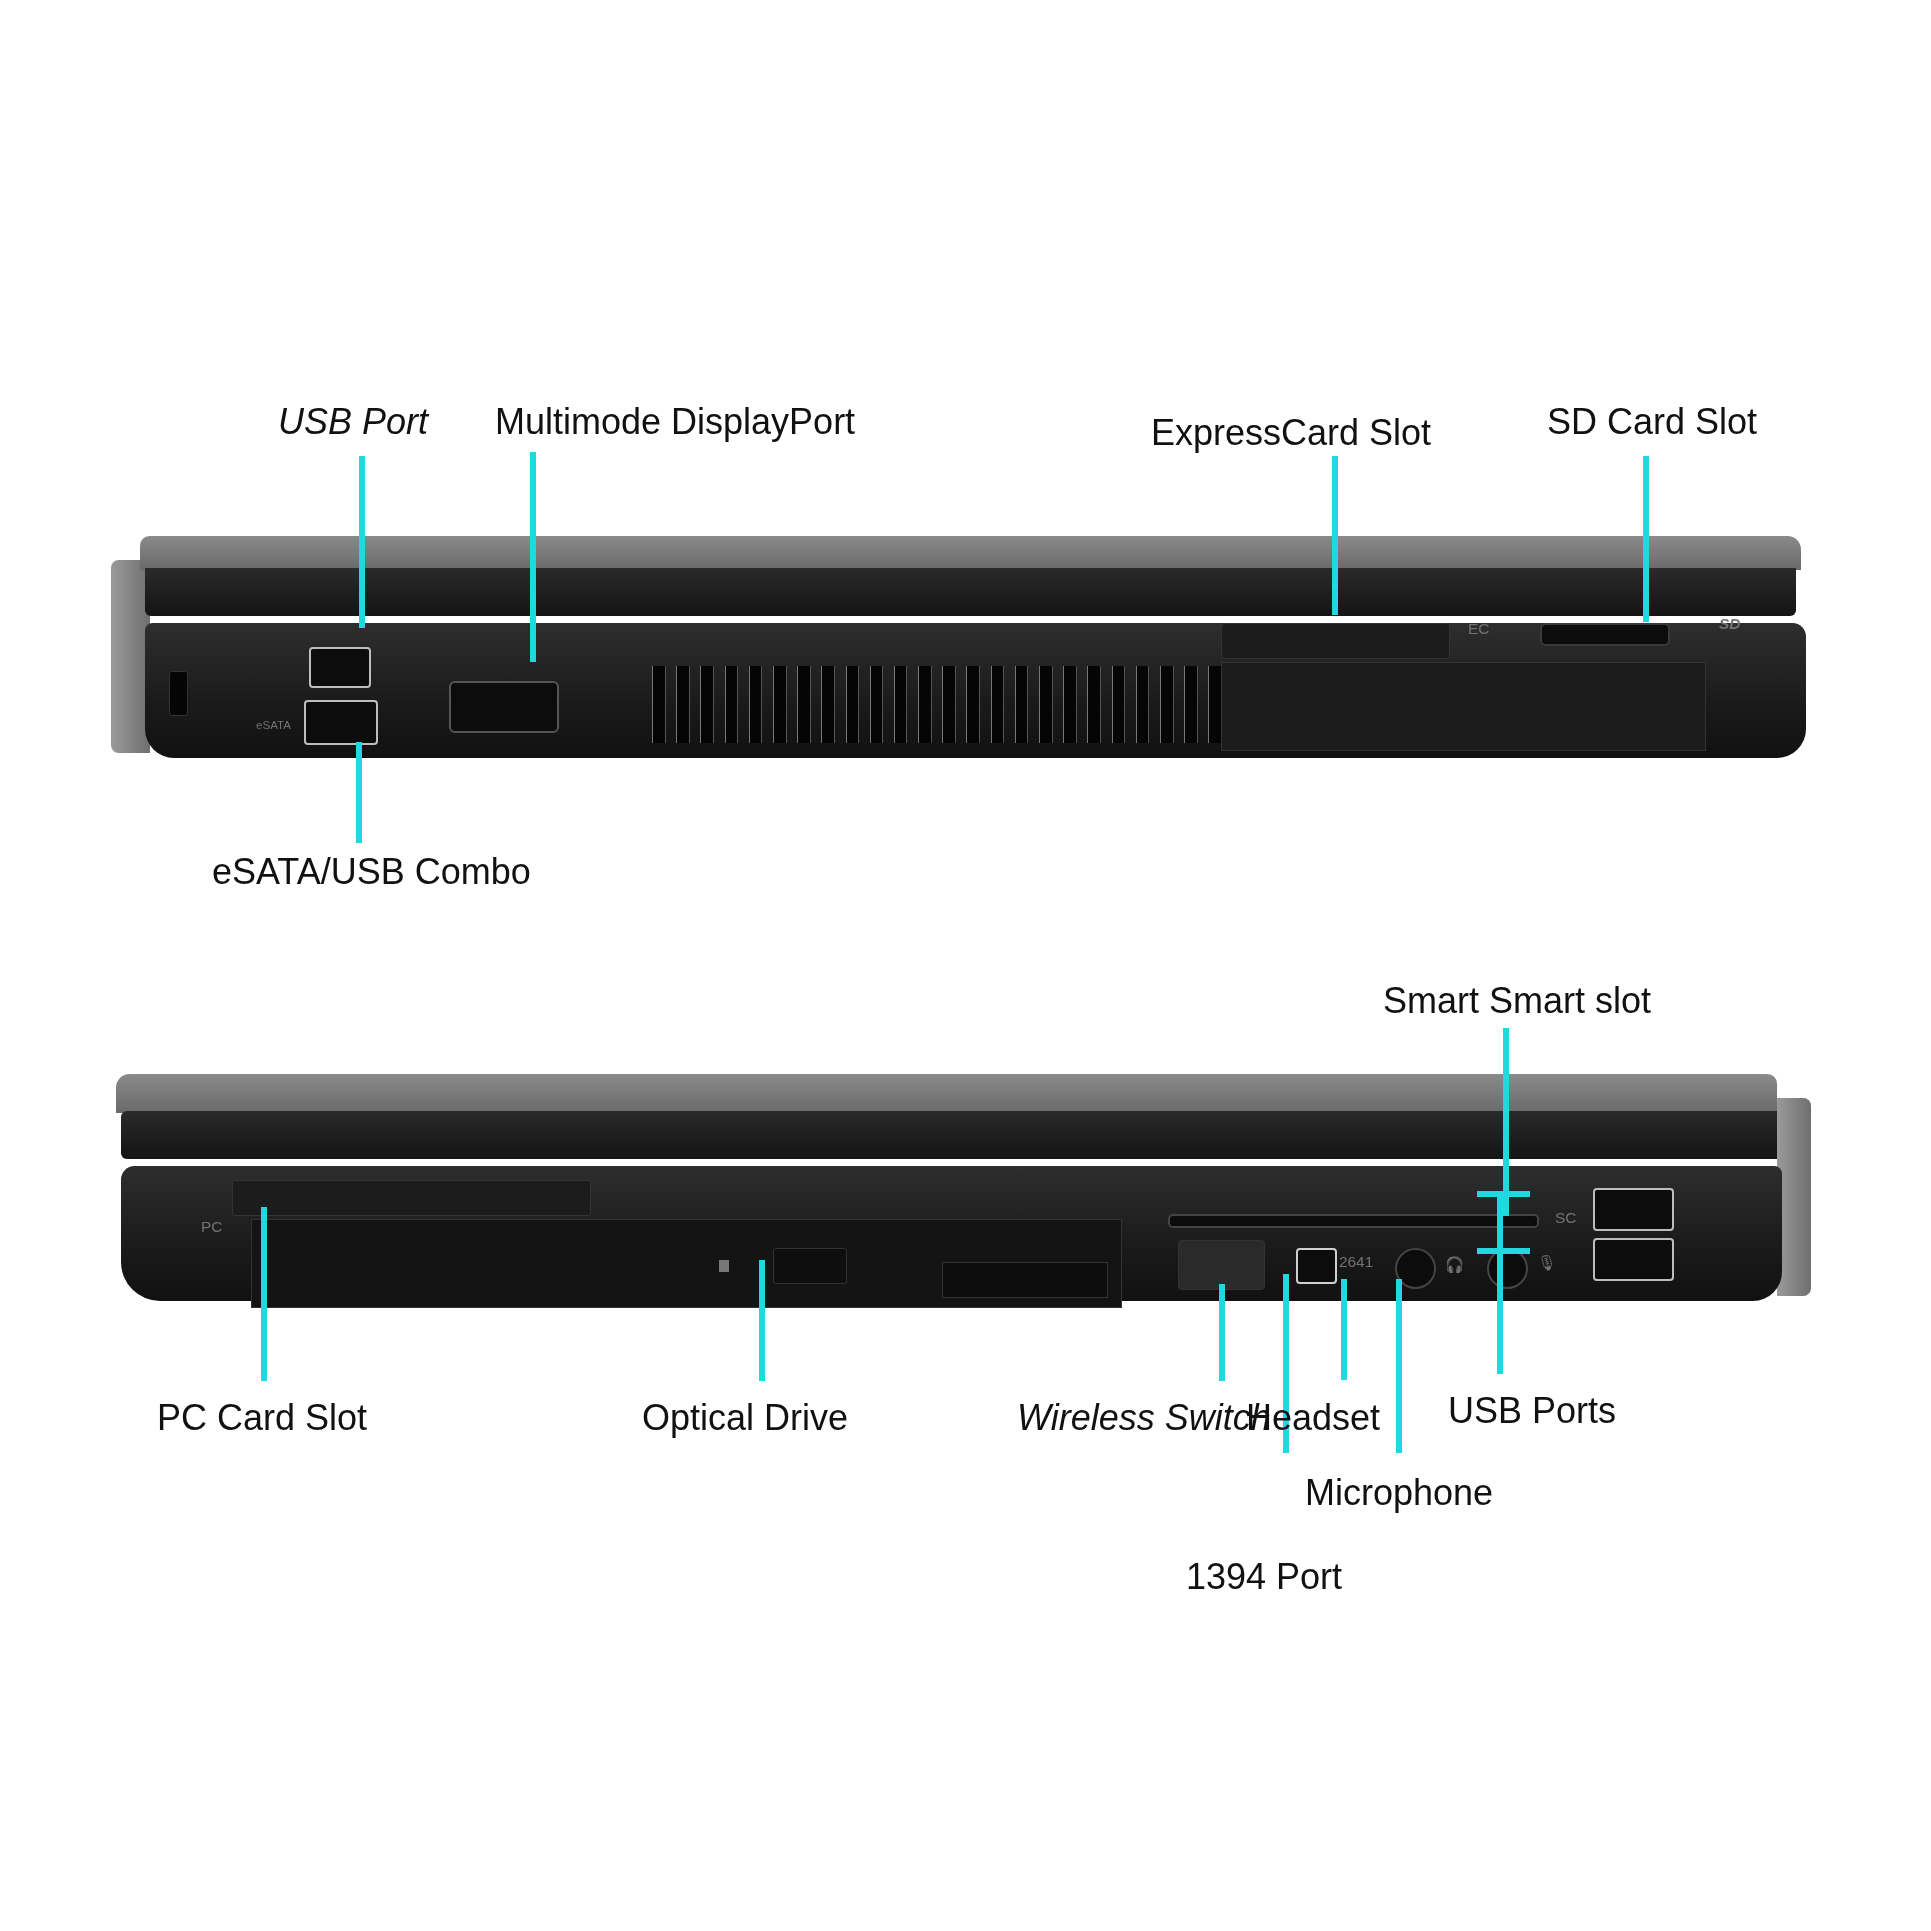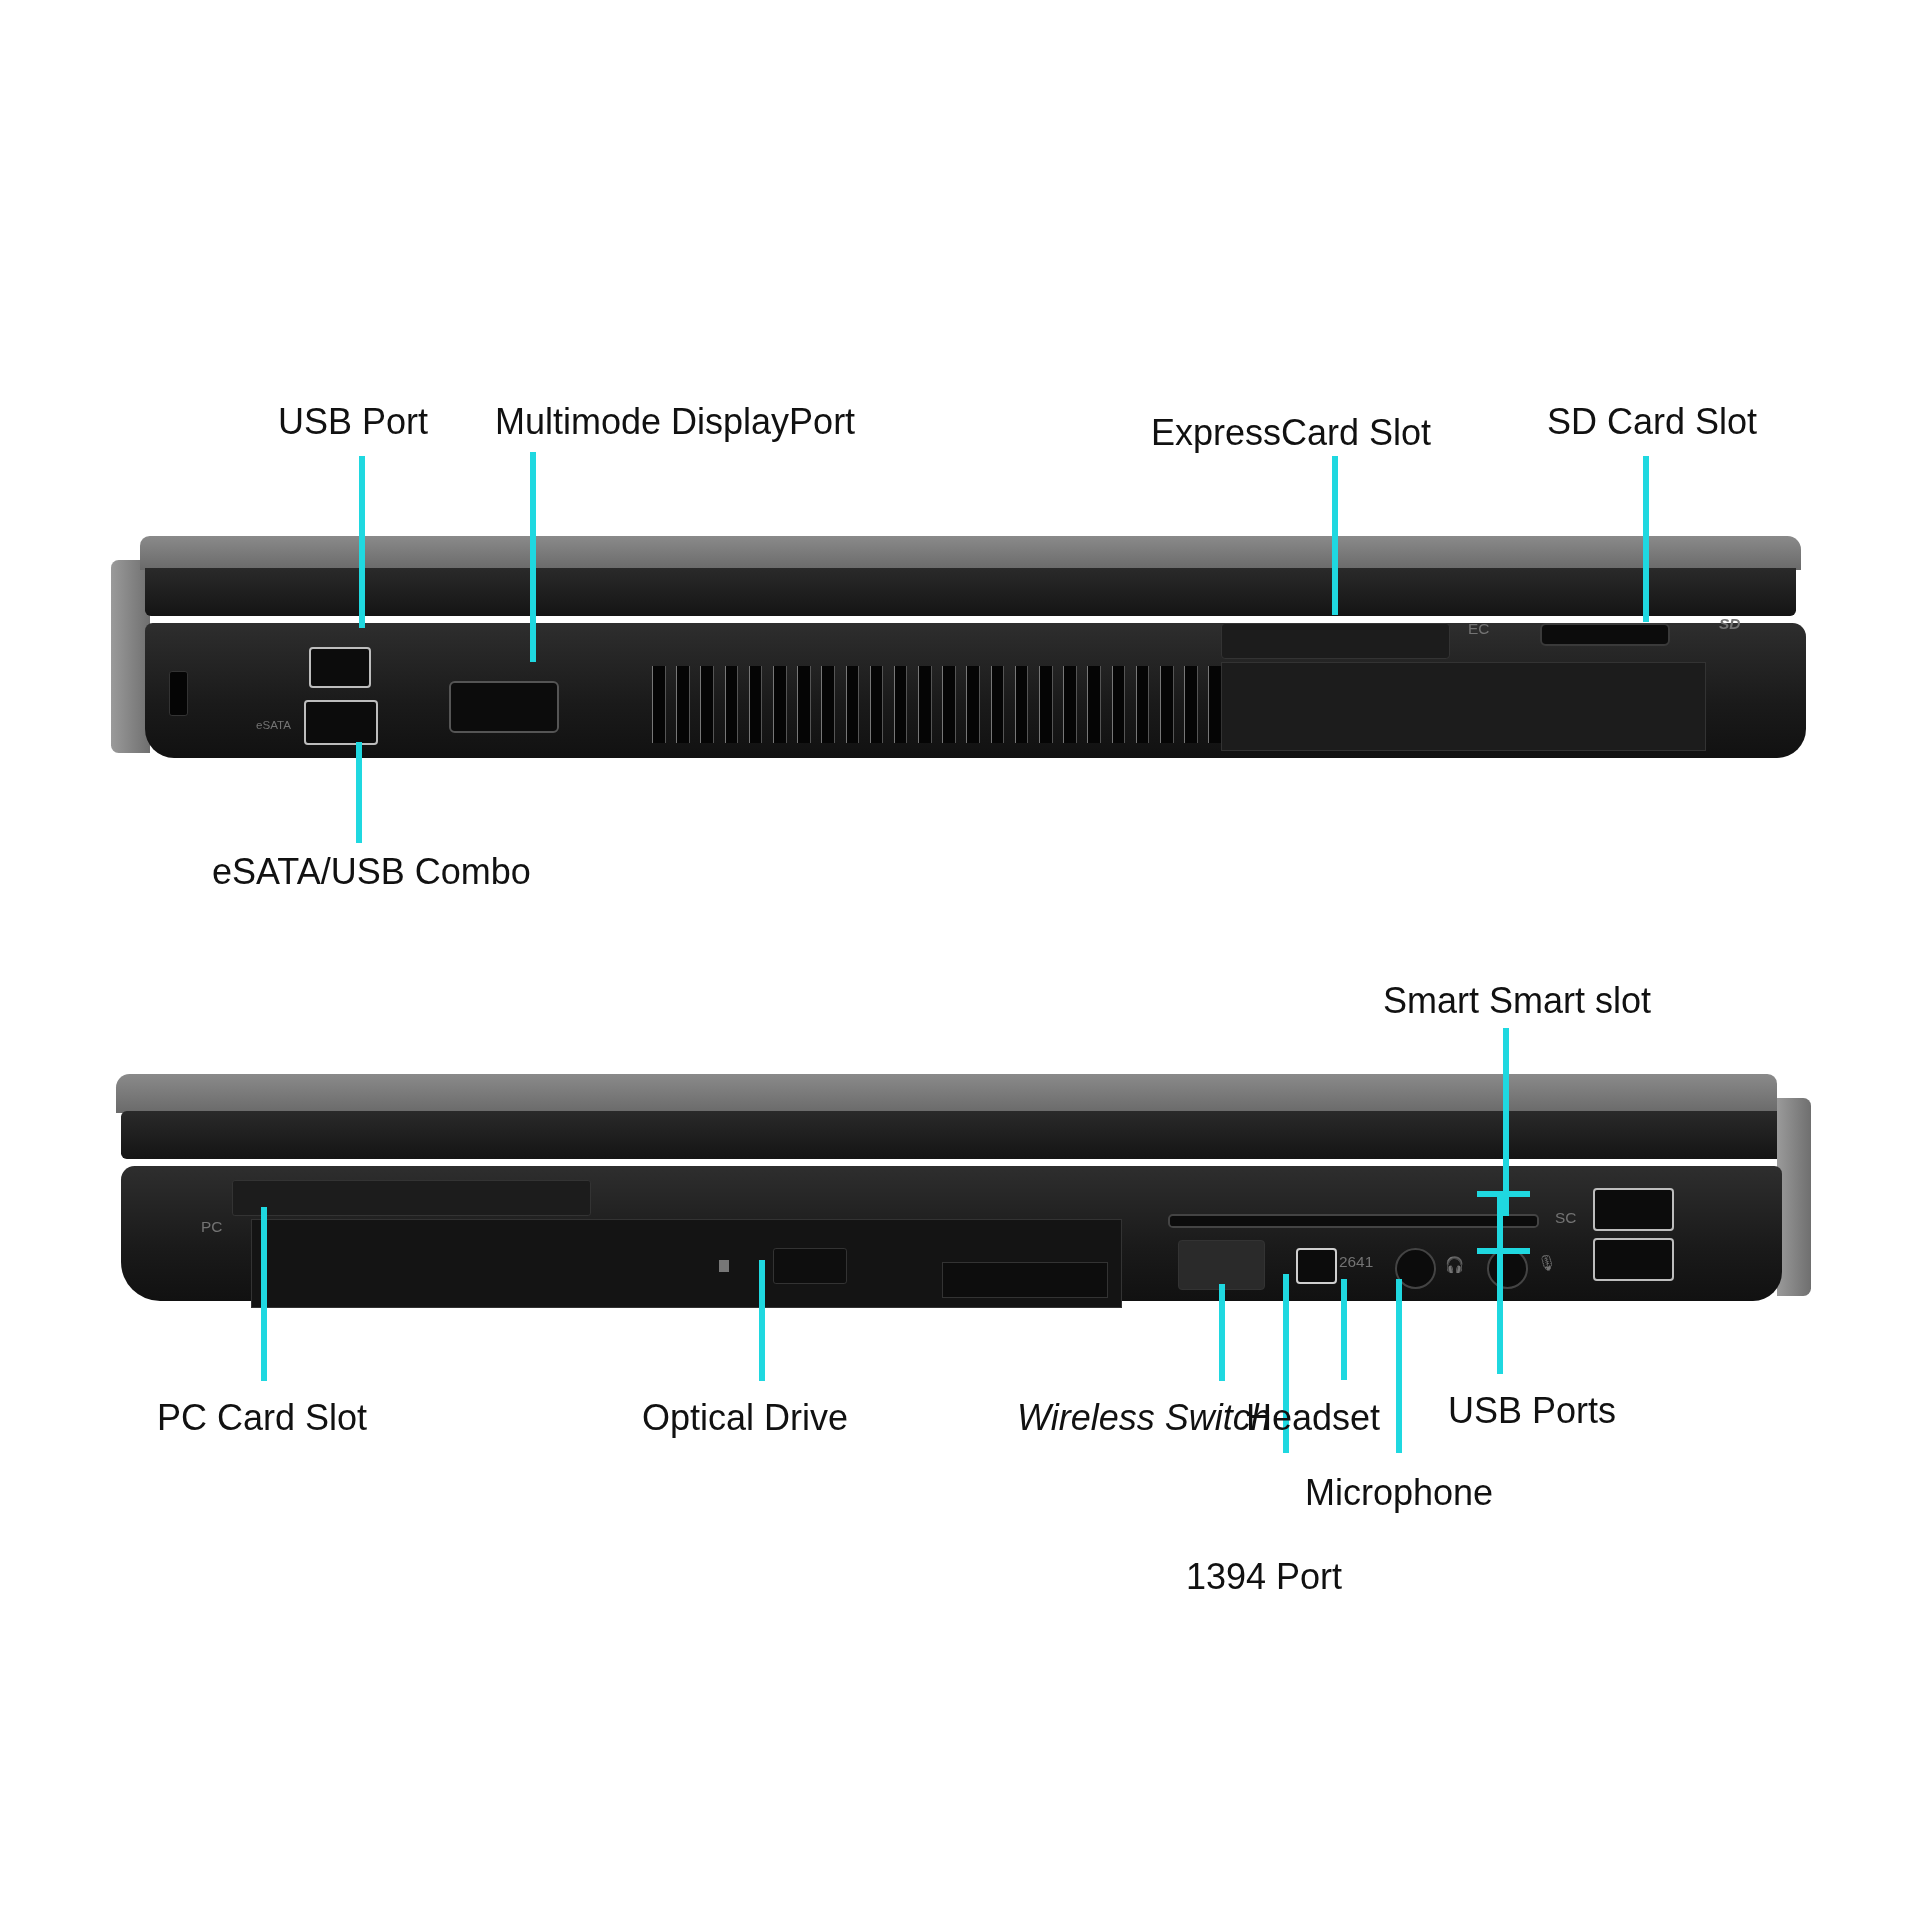--- a/index.html
+++ b/index.html
@@ -59,21 +59,21 @@
       <span></span>
       <span></span>
   </div>
   <div class="panel" style="left:1110px;top:87px;width:227px;height:34px;border-radius:3.9px;"></div>
   <span class="tiny" style="left:1357px;top:84px;">EC</span>
   <div class="port dark" style="left:1429px;top:87px;width:126px;height:19.3px;border-radius:5.8px;"></div>
   <span class="tiny" style="left:1608px;top:79px;font-weight:bold;font-style:italic;">SD</span>
   <div class="panel" style="left:1110px;top:126px;width:483px;height:87px;"></div>
 </div>
 
-<span class="label" style="left:278px;top:404px;">USB Port</span>
+<span class="label" style="left:278px;top:404px;font-style:italic;">USB Port</span>
 <div class="leader" style="left:359px;top:456px;height:172px;"></div>
 
 <span class="label" style="left:495px;top:404px;">Multimode DisplayPort</span>
 <div class="leader" style="left:530px;top:452px;height:210px;"></div>
 
 <span class="label" style="left:1151px;top:415px;">ExpressCard Slot</span>
 <div class="leader" style="left:1332px;top:456px;height:159px;"></div>
 
 <span class="label" style="left:1523px;top:404px;margin-left:24px;">SD Card Slot</span>
 <div class="leader" style="left:1643px;top:456px;height:166px;"></div>

